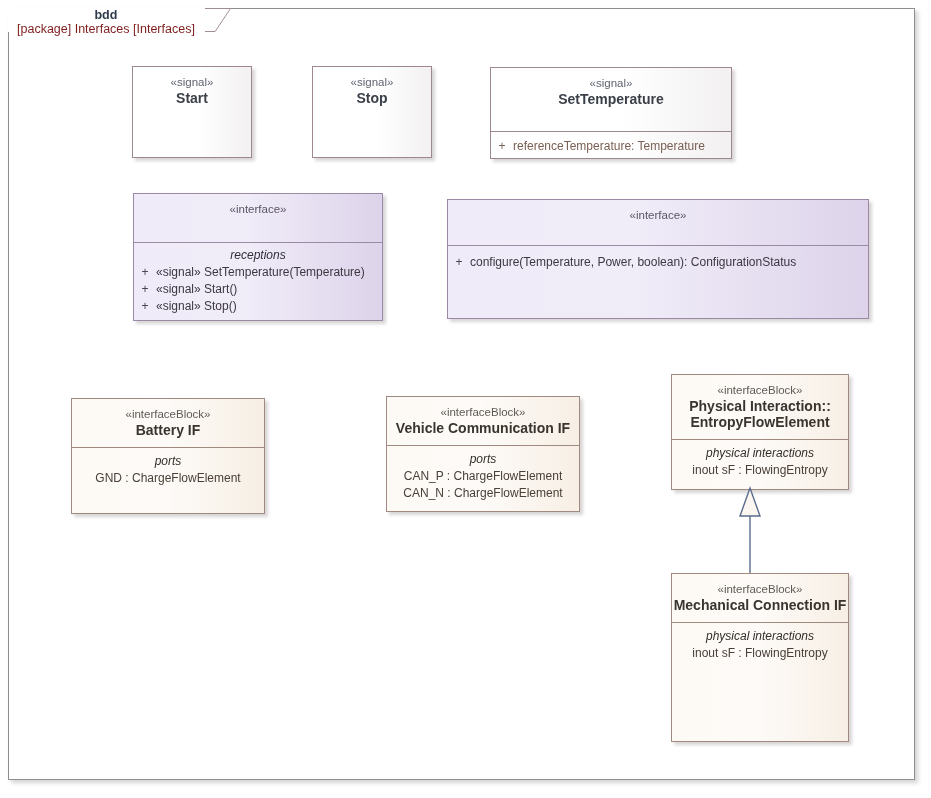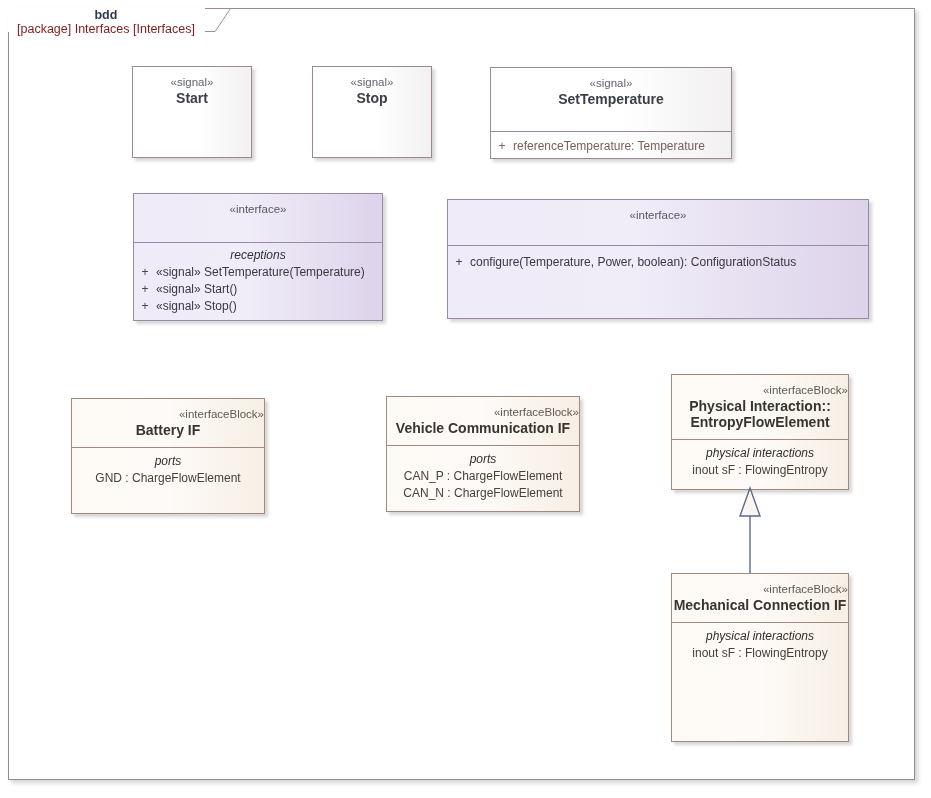--- a/index.html
+++ b/index.html
@@ -149,21 +149,21 @@
   .iface-node .vis { color: #4b4455; }
   .iface-node .comp-title { color: #322f3a; }
 
   
   .iblock-node {
     background: linear-gradient(to right, #fdfaf6 0%, #fdfaf7 50%, #f7efe5 100%);
     border-color: #a08a80;
   }
   .iblock-node .sep { border-top-color: #a08a80; }
   .iblock-node .nodename { color: #3a342e; }
-  .iblock-node .stereo { color: #5f5a55; text-align: right; }
+  .iblock-node .stereo { color: #5f5a55; }
   .iblock-node .feature { color: #4a4038; }
   .iblock-node .comp-title { color: #332e29; }
 
   
   #gen-link {
     position: absolute;
     left: 660px;
     top: 480px;
     width: 200px;
     height: 110px;

